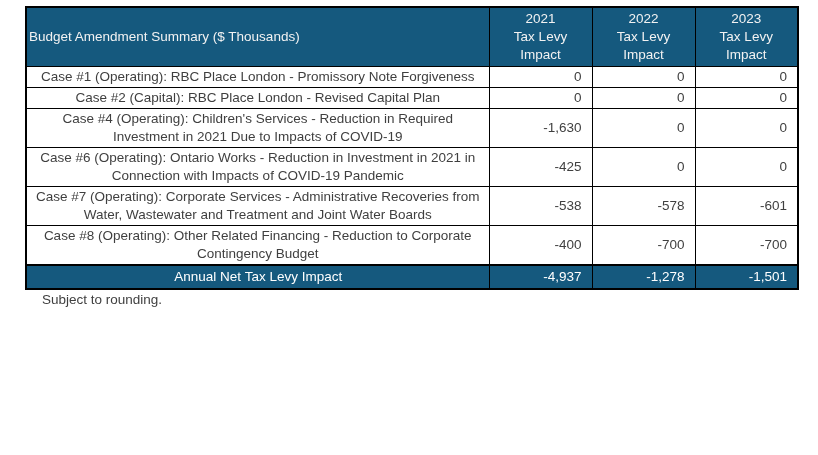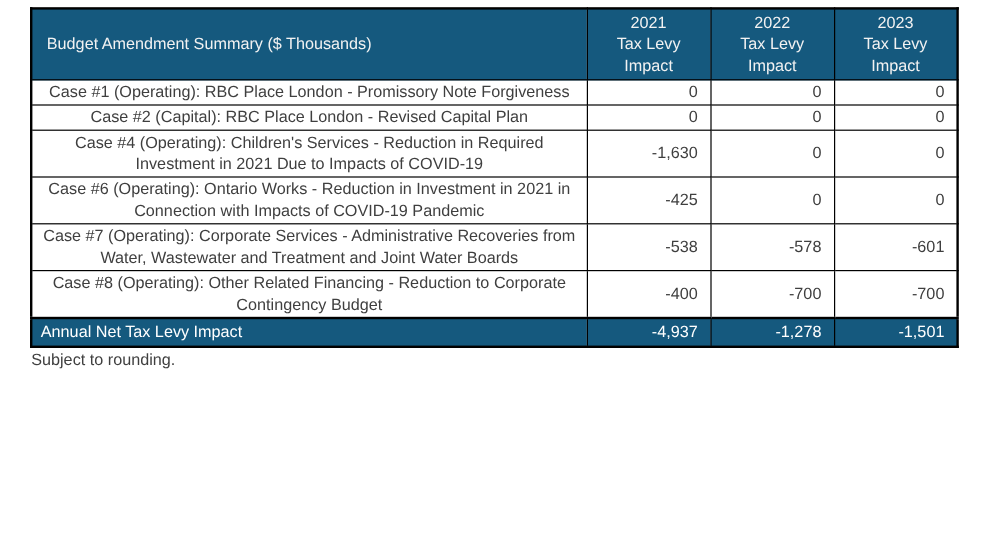--- a/index.html
+++ b/index.html
@@ -48,43 +48,43 @@
     vertical-align: middle;
   }
   thead th {
     background: var(--header-bg);
     color: var(--header-text);
     font-weight: normal;
     padding: 9px 6px;
   }
   thead th.desc {
     text-align: left;
-    padding-left: 12px;
+    padding-left: 2px;
   }
   thead th.num {
     text-align: center;
     white-space: pre-line;
     padding: 2px 4px;
   }
   tbody td {
     color: var(--body-text);
     padding: 1px 6px;
   }
   tbody td.desc { text-align: center; }
   tbody td.num  { text-align: right; padding-right: 10px; }
   tfoot td {
     background: var(--total-bg);
     color: var(--total-text);
     padding: 2px 6px;
     border-top: 2px solid var(--border-color);
   }
-  tfoot td.desc { text-align: left; padding-left: 7px; }
+  tfoot td.desc { text-align: center; padding-left: 7px; }
   tfoot td.num  { text-align: right; padding-right: 10px; }
   .footnote {
-    margin: 2px 0 0 1px;
+    margin: 2px 0 0 17px;
     font-size: 13.5px;
     color: var(--body-text);
   }
 </style>
 </head>
 <body>
 
 <div class="page">
 
   <table class="budget-table">

